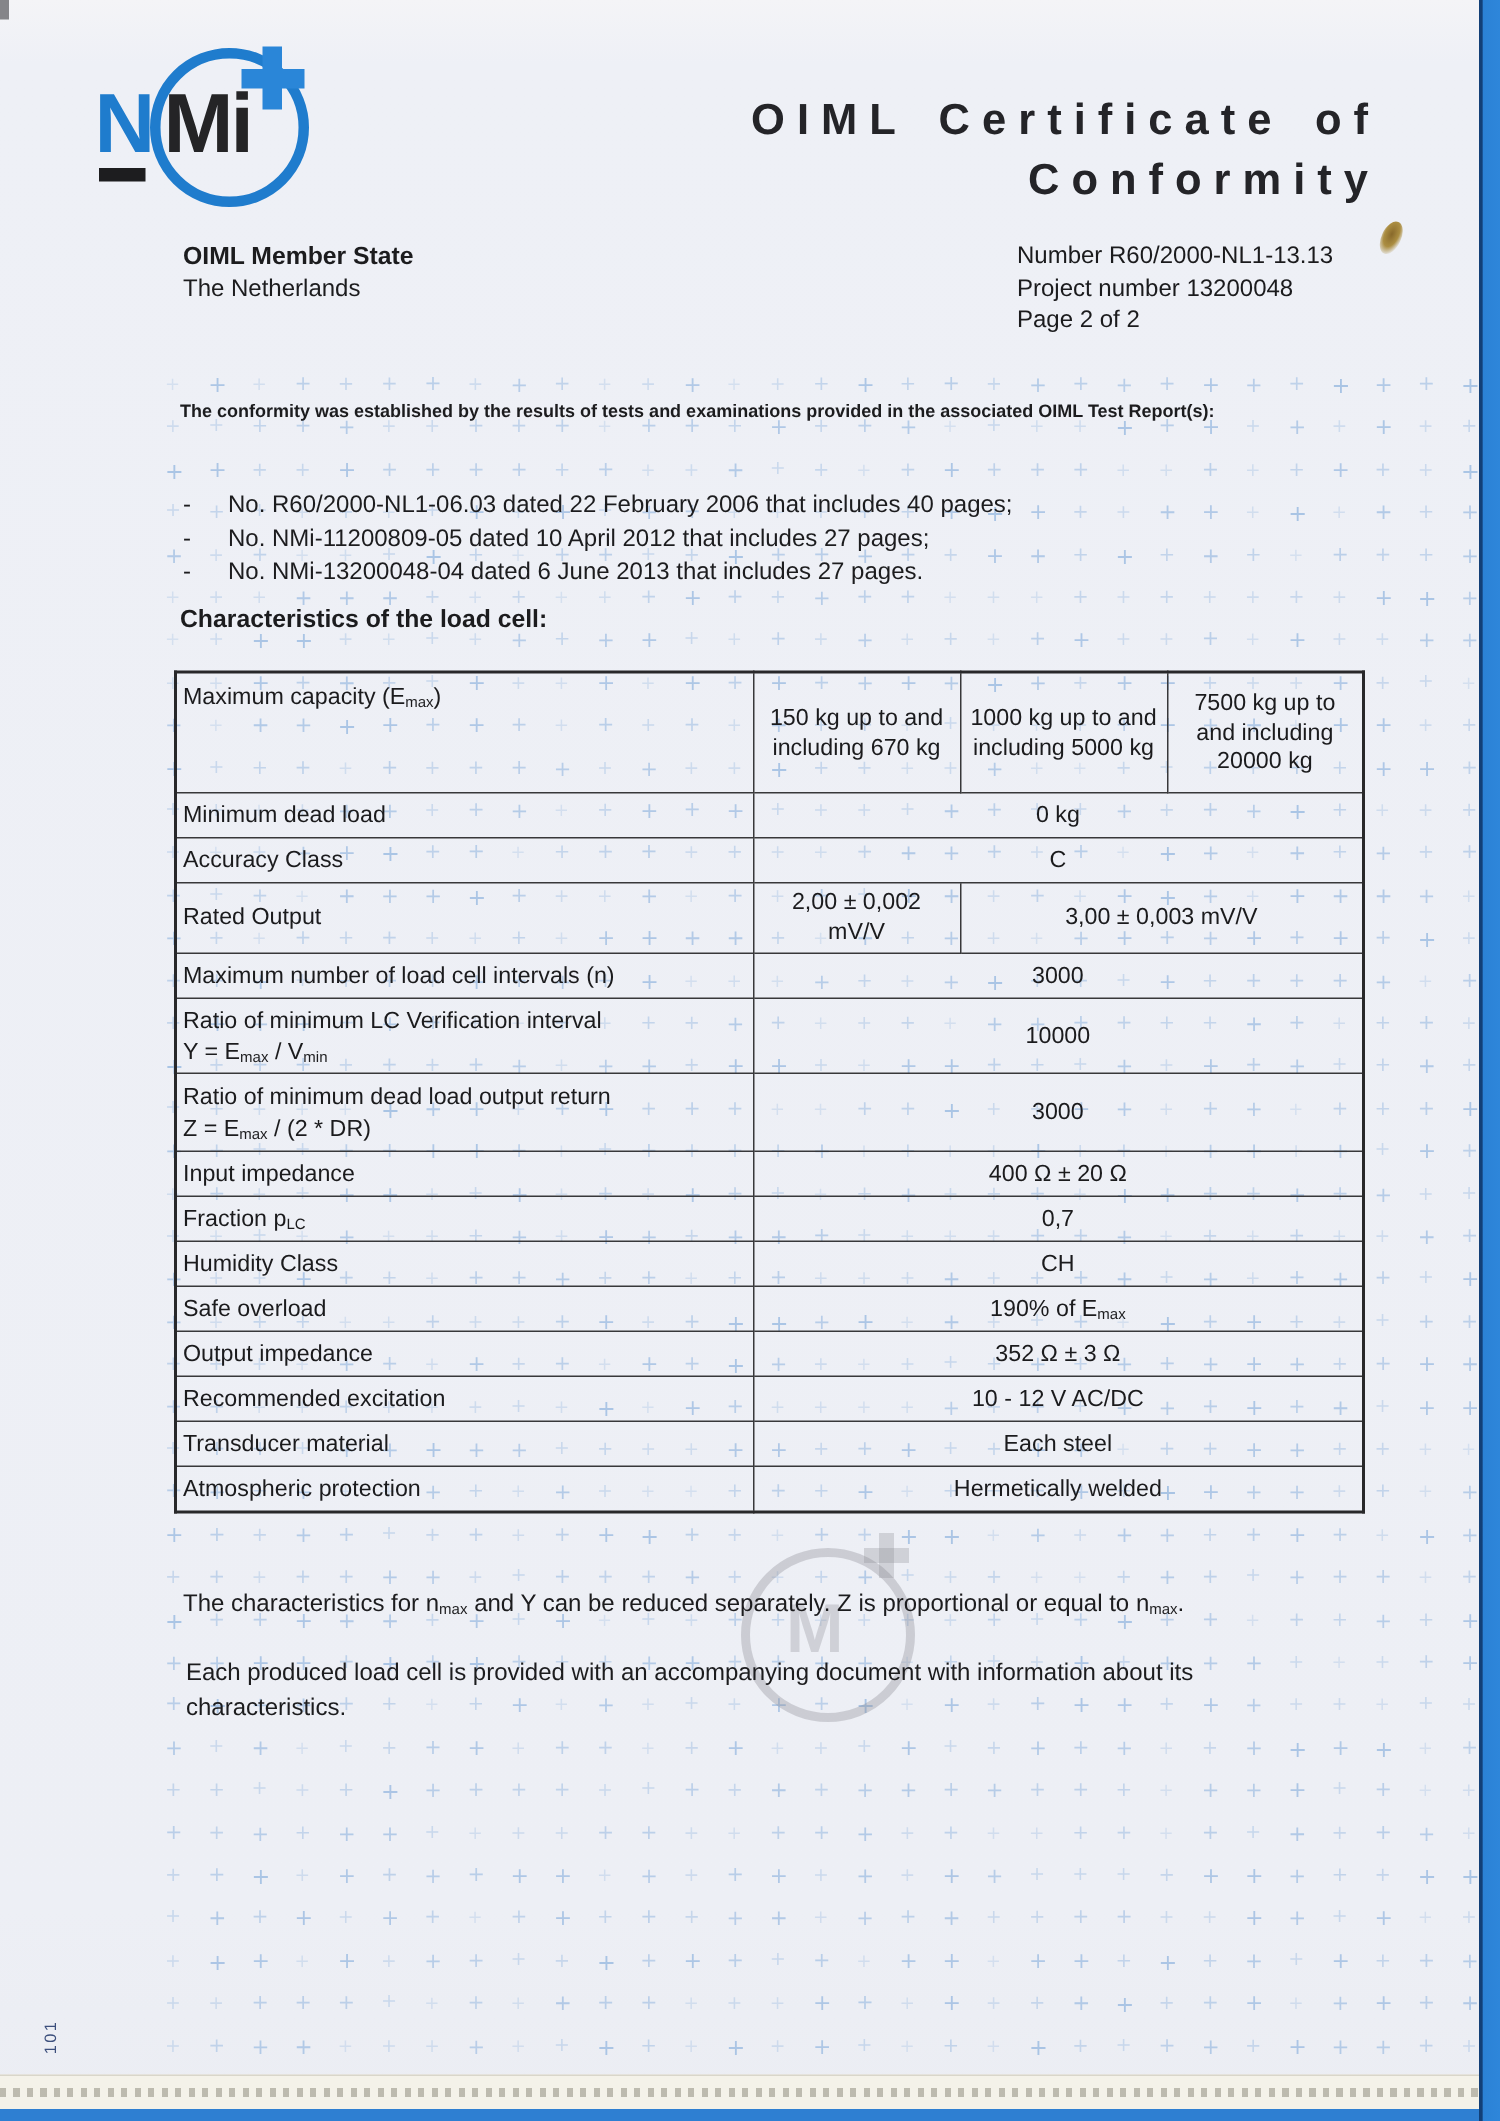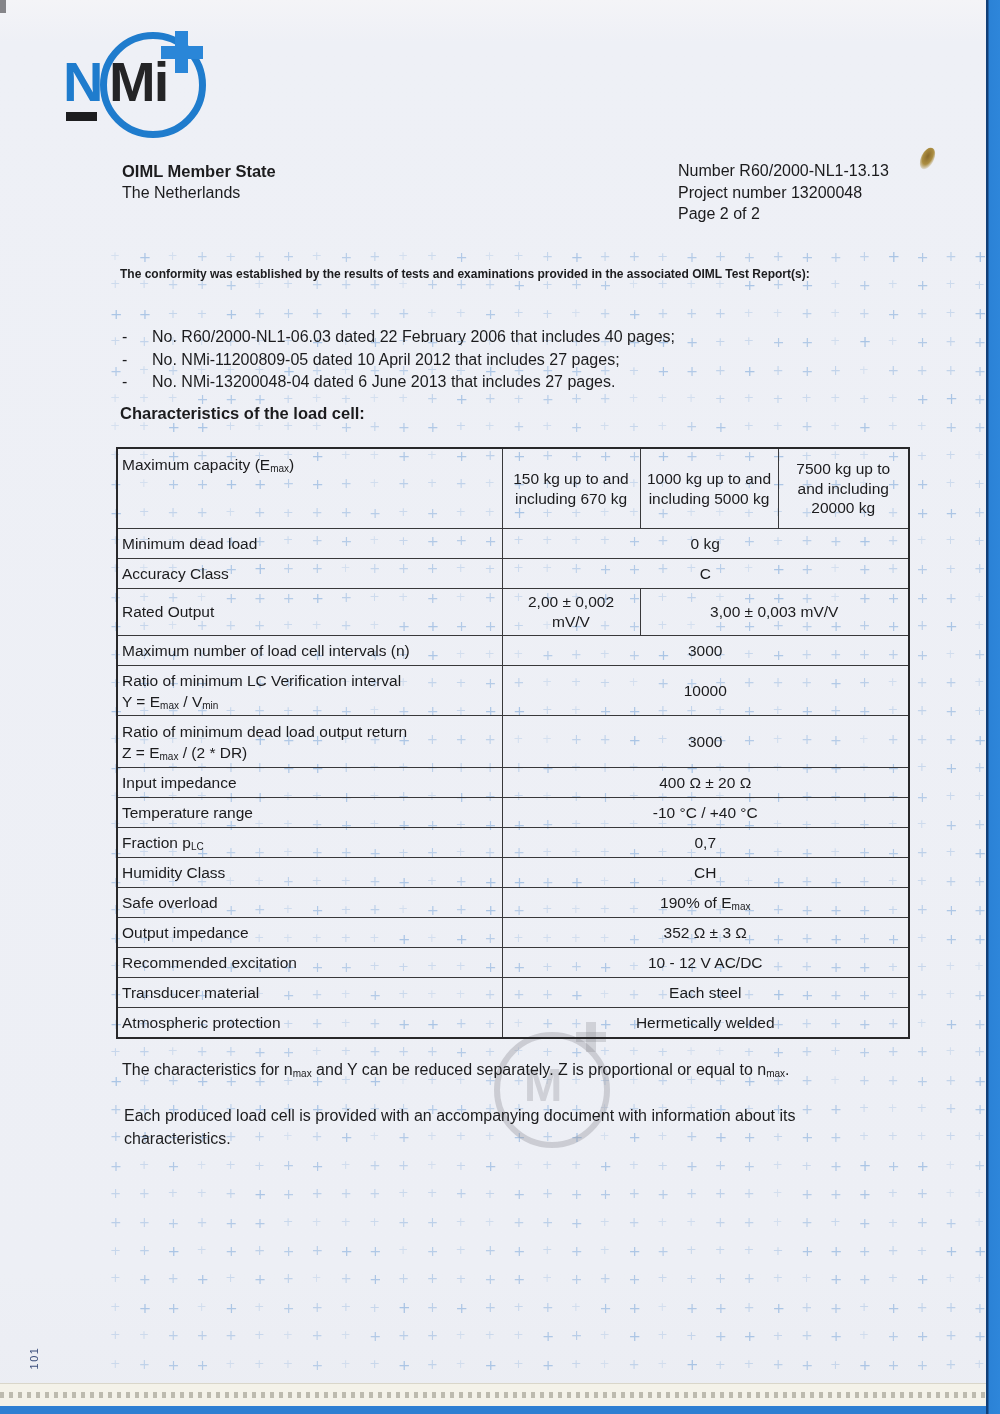--- a/index.html
+++ b/index.html
@@ -1341,20 +1341,24 @@
 
   <div class="abs logo">
     <span class="logo-ring"></span>
     <span class="logo-n">N</span>
     <span class="logo-mi">Mi</span>
     <span class="logo-underscore"></span>
     <span class="logo-plus-v"></span>
     <span class="logo-plus-h"></span>
   </div>
 
+  <div class="abs title-block">
+    <div class="title-line">OIML Certificate of</div>
+    <div class="title-line">Conformity</div>
+  </div>
 
   <div class="abs member-state">
     <div class="ms-label">OIML Member State</div>
     <div class="ms-value">The Netherlands</div>
   </div>
 
   <div class="abs cert-info">
     <div>Number R60/2000-NL1-13.13</div>
     <div>Project number 13200048</div>
     <div>Page 2 of 2</div>
@@ -1422,24 +1426,20 @@
           <div class="l2">Ratio of minimum dead load output return</div>
           <div class="l2"><span>Z = E</span><sub>max</sub><span> / (2 * DR)</span></div>
         </td>
         <td class="val vtop" colspan="3">3000</td>
       </tr>
       <tr class="single">
         <td class="lbl">Input impedance</td>
         <td class="val" colspan="3">400 Ω ± 20 Ω</td>
       </tr>
       <tr class="single">
-        <td class="lbl">Temperature range</td>
-        <td class="val" colspan="3">-10 °C / +40 °C</td>
-      </tr>
-      <tr class="single">
         <td class="lbl"><span>Fraction p</span><sub>LC</sub></td>
         <td class="val" colspan="3">0,7</td>
       </tr>
       <tr class="single">
         <td class="lbl">Humidity Class</td>
         <td class="val" colspan="3">CH</td>
       </tr>
       <tr class="single">
         <td class="lbl">Safe overload</td>
         <td class="val" colspan="3"><span>190% of E</span><sub>max</sub></td>

